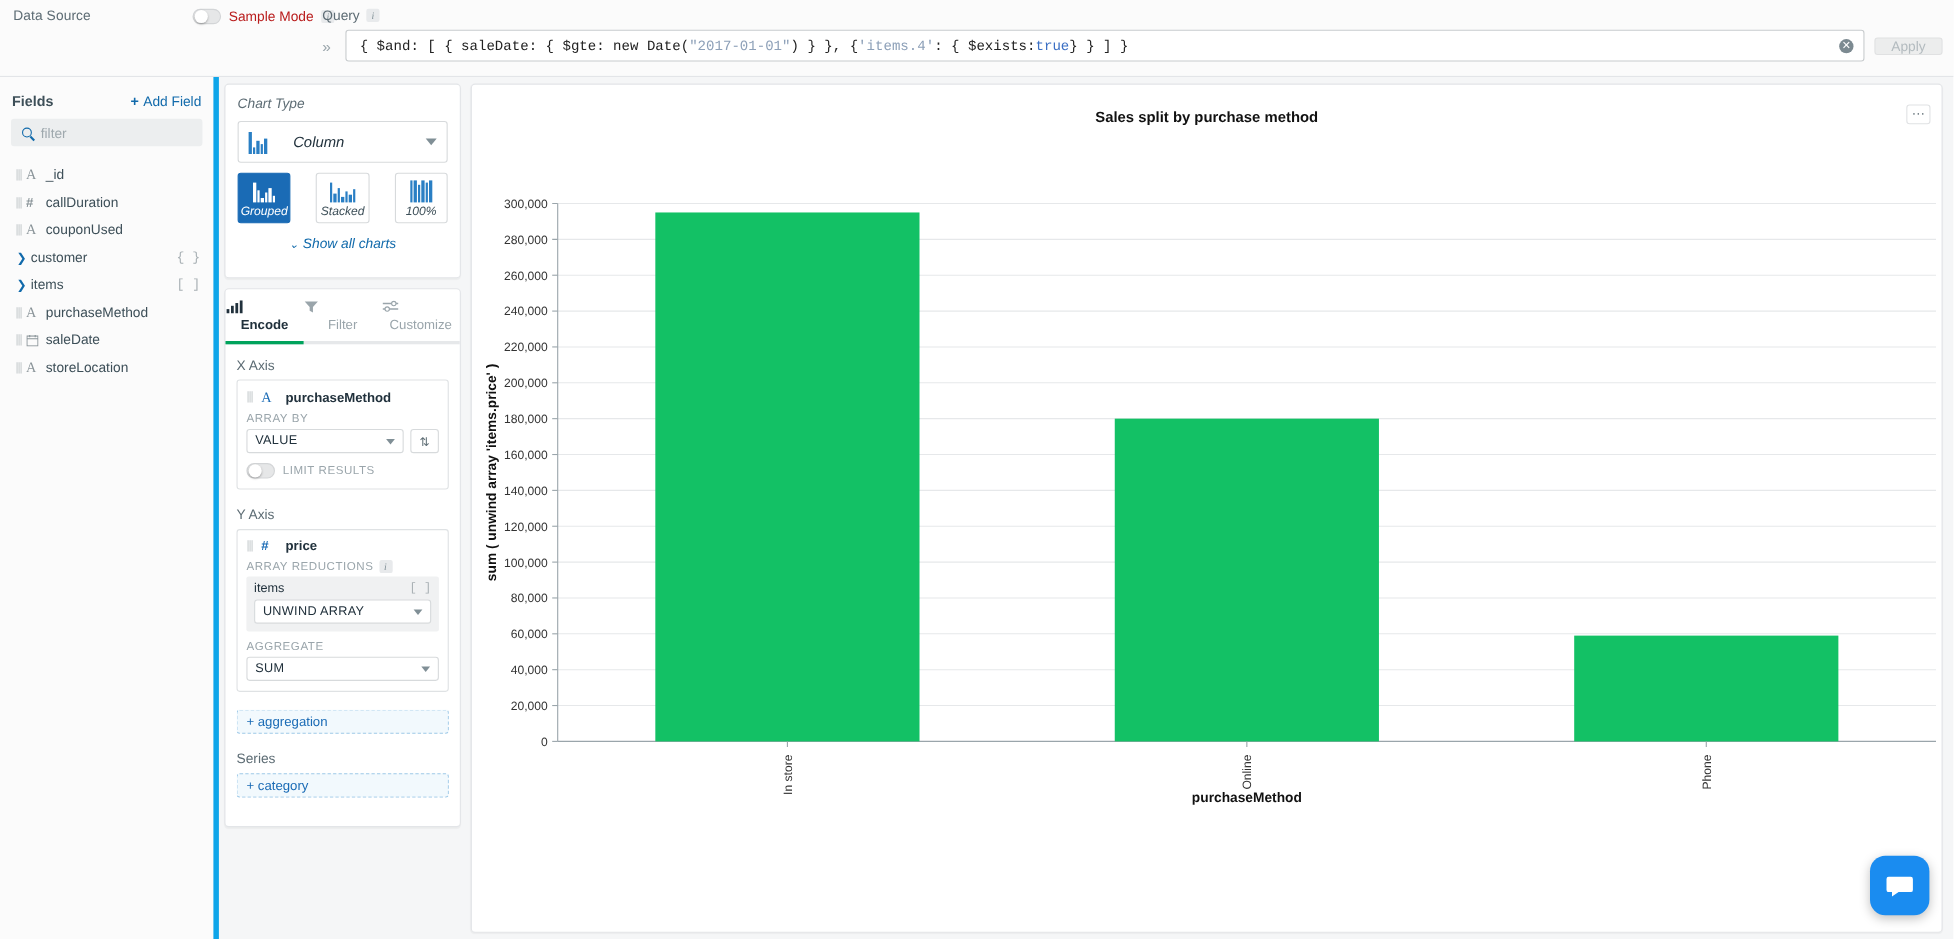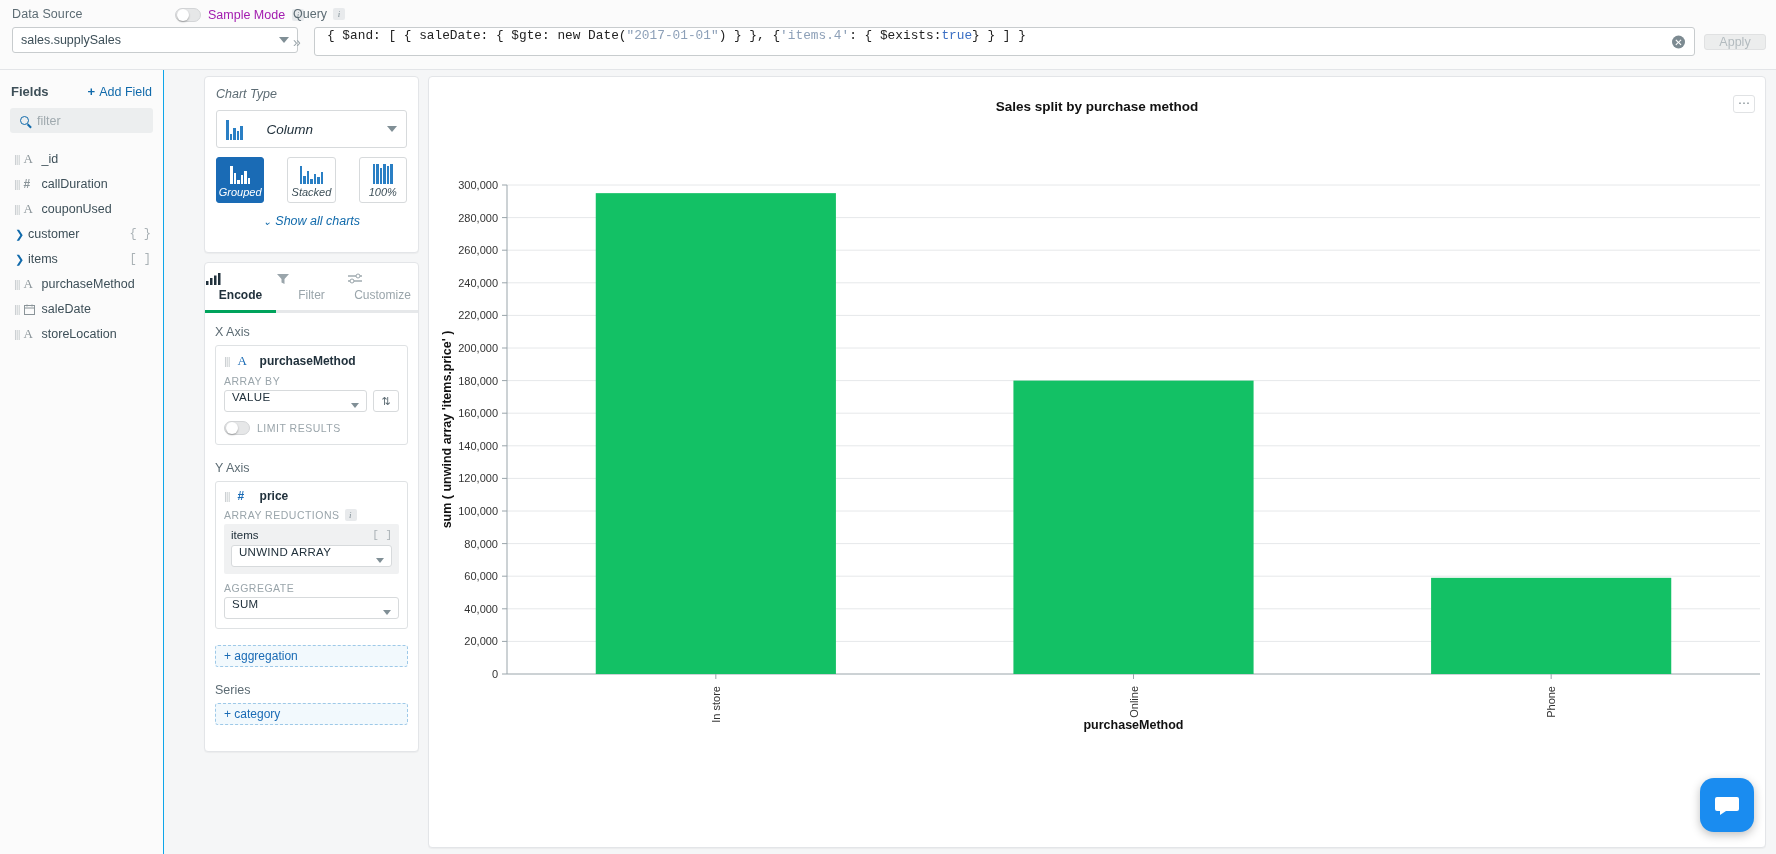--- a/index.html
+++ b/index.html
@@ -38,59 +38,59 @@
   }
   .toggle {
     width: 26px; height: 14px; border-radius: 7px;
     background: #e6e7e8; border: 1px solid #d3d5d7; position: relative;
   }
   .toggle::after {
     content: ''; position: absolute; left: 1px; top: 0px;
     width: 12px; height: 12px; border-radius: 50%;
     background: #fff; box-shadow: 0 1px 2px rgba(0,0,0,.3);
   }
-  .sample-label { font-size: 12.5px; color: #a21caf; }
+  .sample-label { font-size: 12.5px; color: #b91c1c; }
   .info-badge {
     display: inline-flex; align-items: center; justify-content: center;
     width: 12px; height: 12px; border-radius: 2px;
     background: #e8eaec; color: #808f96;
     font-size: 9px; font-style: italic; font-family: "Liberation Serif", serif;
     line-height: 1;
   }
 
   .query-block { position: absolute; left: 293px; top: 7px; right: 10px; }
   .query-head { display: flex; align-items: center; gap: 6px; }
   .query-label { font-size: 12.5px; color: #5d6c74; }
   .query-row { margin-top: 6px; display: flex; align-items: center; gap: 9px; }
   .chev-double { color: #9aa5ab; font-size: 14px; width: 12px; flex: 0 0 auto; }
   .query-input {
     position: relative; flex: 1 1 auto; height: 29px;
     background: #fff; border: 1px solid #c8ccce; border-radius: 3px;
-    display: flex; padding: 0 30px 0 12px;
+    display: flex; align-items: center; padding: 0 30px 0 12px;
     font-family: "Liberation Mono", monospace; font-size: 12.8px; color: #222;
     white-space: nowrap; overflow: hidden;
   }
   .q-str { color: #8da0b8; }
   .q-kw { color: #3b6fc4; }
   .clear-x {
     position: absolute; right: 9px; top: 50%; transform: translateY(-50%);
     width: 13px; height: 13px; border-radius: 50%; background: #7c8a91;
     color: #fff; font-size: 10px; line-height: 13px; text-align: center;
     font-family: "Liberation Sans", sans-serif;
   }
   .apply-btn {
     flex: 0 0 auto; width: 62px; height: 16px; border-radius: 3px;
     background: #eceded; border: 1px solid #e0e1e2; color: #b3bbbf;
     font-size: 12.5px; display: flex; align-items: center; justify-content: center;
   }
 
   
   .fields-panel {
-    position: absolute; left: 0; top: 70px; width: 164px; bottom: 0;
-    background: #fbfbfb; border-right: 1px solid #0ea5e9;
+    position: absolute; left: 0; top: 70px; width: 199px; bottom: 0;
+    background: #fbfbfb; border-right: 5px solid #0ea5e9;
   }
   .fields-head {
     display: flex; align-items: center; padding: 14px 11px 9px 11px;
   }
   .fields-title { font-size: 13px; color: #3d4f58; font-weight: bold; }
   .add-field {
     margin-left: auto; font-size: 12.5px; color: #116aab;
     display: flex; align-items: center; gap: 4px;
   }
   .plus { font-size: 13px; font-weight: bold; }
@@ -177,22 +177,22 @@
   }
   .enc-chip { display: flex; align-items: center; gap: 4px; margin-bottom: 6px; }
   .enc-chip .ftype { color: #1a6bb5; }
   .enc-chip-name { font-size: 12px; color: #21313c; font-weight: bold; }
   .mini-label {
     font-size: 10.5px; color: #9aa5ab; letter-spacing: .5px; margin-bottom: 3px;
     display: flex; align-items: center; gap: 5px;
   }
   .sel {
     height: 22px; border: 1px solid #d7dadc; border-radius: 3px; background: #fff;
-    display: flex; padding: 0 7px;
-    font-size: 11.5px; color: #21313c; letter-spacing: .3px; flex-direction: column;
+    display: flex; align-items: center; padding: 0 7px;
+    font-size: 11.5px; color: #21313c; letter-spacing: .3px;
   }
   .sel .caret { margin-left: auto; border-top-width: 5px; border-left-width: 4px; border-right-width: 4px; }
   .sort-row { display: flex; gap: 6px; align-items: center; }
   .sort-row .sel { flex: 1 1 auto; }
   .swap-btn {
     width: 26px; height: 22px; border: 1px solid #d7dadc; border-radius: 3px;
     background: #fff; display: flex; align-items: center; justify-content: center;
     font-size: 11px; color: #5d6c74;
   }
   .limit-row { display: flex; align-items: center; gap: 7px; margin-top: 9px; }
@@ -235,24 +235,20 @@
 </style>
 </head>
 <body>
 
 <div class="app">
 
   <div class="topbar">
 
     <div class="ds-block">
       <div class="ds-label">Data Source</div>
-      <div class="ds-select">
-        <span>sales.supplySales</span>
-        <span class="caret"></span>
-      </div>
     </div>
 
     <div class="sample-wrap">
       <div class="toggle"></div>
       <span class="sample-label">Sample Mode</span>
       <span class="info-badge">i</span>
     </div>
 
     <div class="query-block">
       <div class="query-head">

